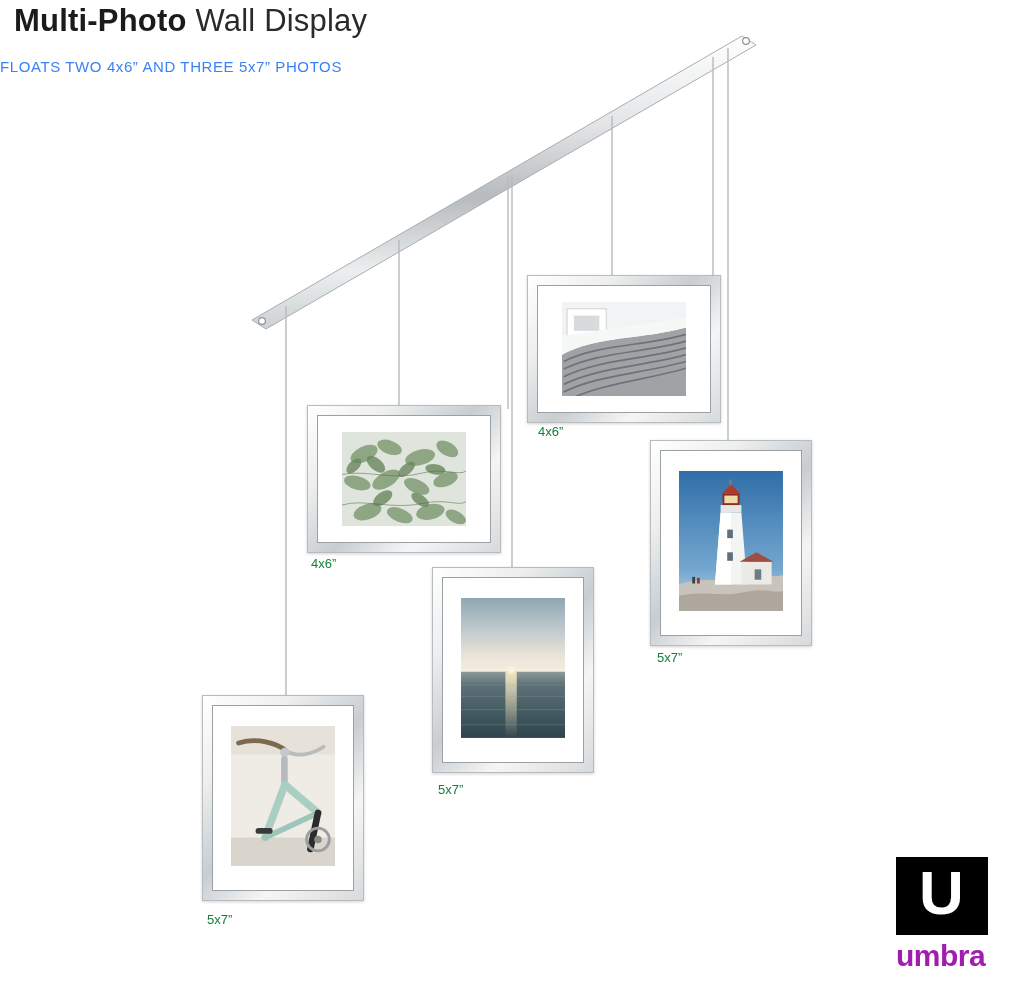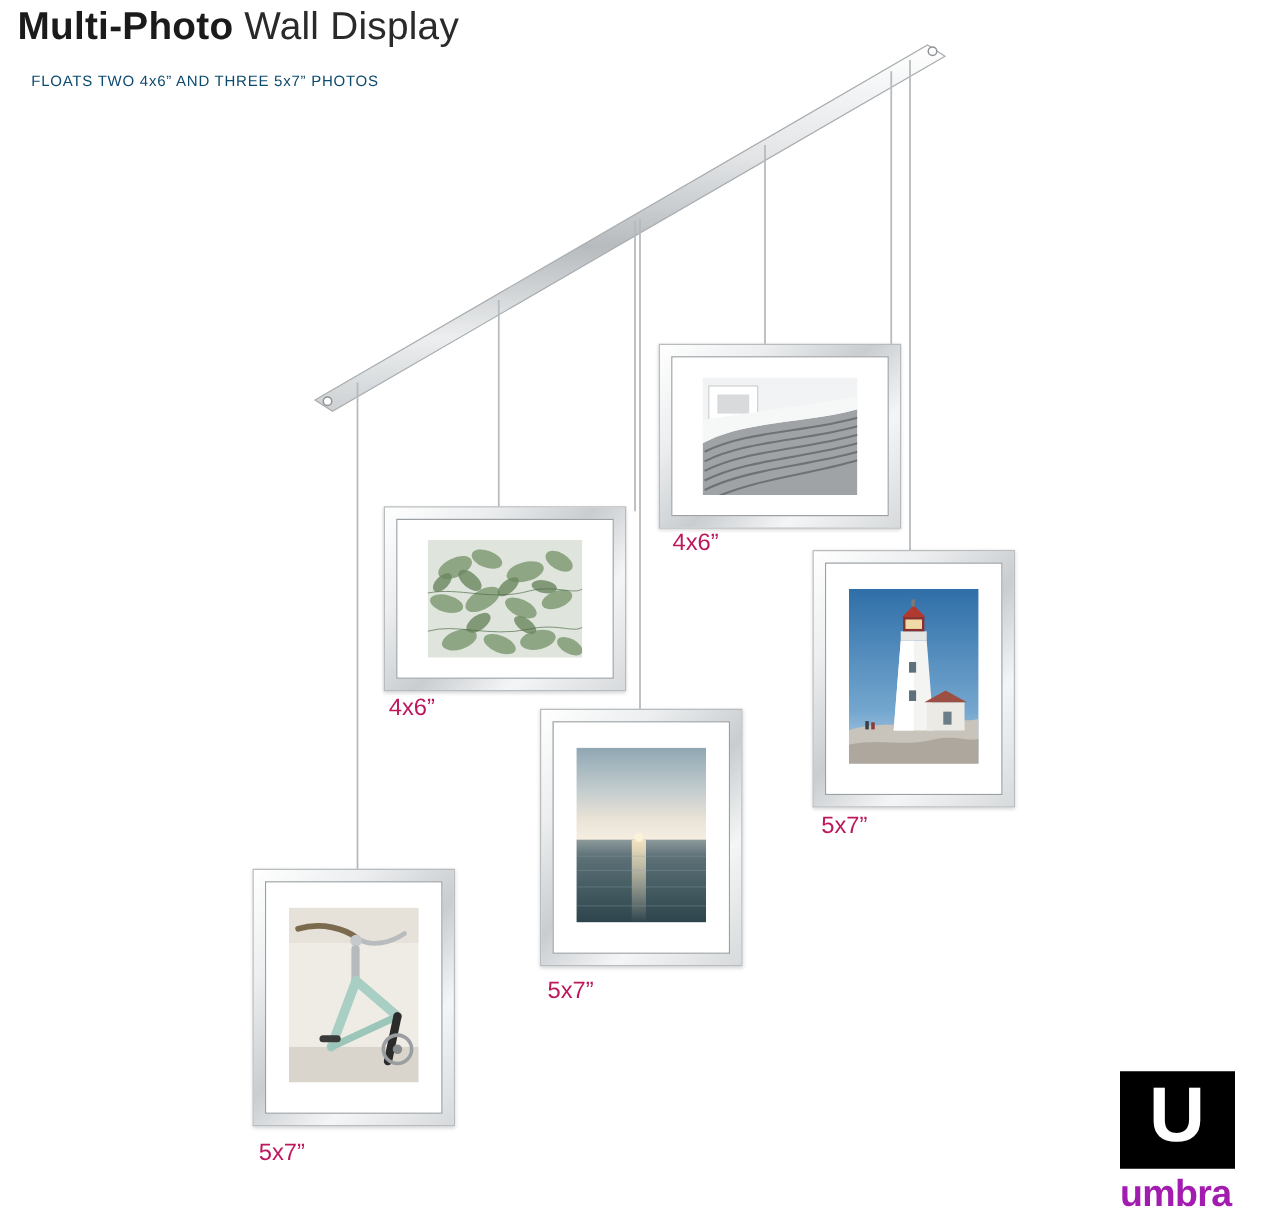--- a/index.html
+++ b/index.html
@@ -27,25 +27,25 @@
     font-size: 31px;
     line-height: 38px;
     letter-spacing: 0.2px;
     white-space: nowrap;
   }
   .title .strong { font-weight: bold; }
   .title .light  { font-weight: normal; color: #2a2a2a; }
 
   .subtitle {
     position: absolute;
-    left: 25px;
+    left: 0;
     top: 58px;
-    font-size: 12px;
+    font-size: 15px;
     letter-spacing: 0.6px;
-    color: #0c4a6e;
+    color: #3b82f6;
     white-space: nowrap;
   }
 
   
   .rail-wrap {
     position: absolute;
     left: 0; top: 0;
     width: 1024px; height: 983px;
     pointer-events: none;
   }
@@ -74,22 +74,22 @@
     inset: 0;
     background: #ffffff;
   }
   .photo {
     position: absolute;
     overflow: hidden;
   }
 
   .caption {
     position: absolute;
-    font-size: 19px;
-    color: #be185d;
+    font-size: 13px;
+    color: #15803d;
     white-space: nowrap;
   }
 
   
   #frame-architecture { left: 527px; top: 275px; width: 194px; height: 148px; }
   #frame-architecture .photo { left: 24px; top: 16px; right: 24px; bottom: 16px; }
 
   #frame-leaves { left: 307px; top: 405px; width: 194px; height: 148px; }
   #frame-leaves .photo { left: 24px; top: 16px; right: 24px; bottom: 16px; }
 

